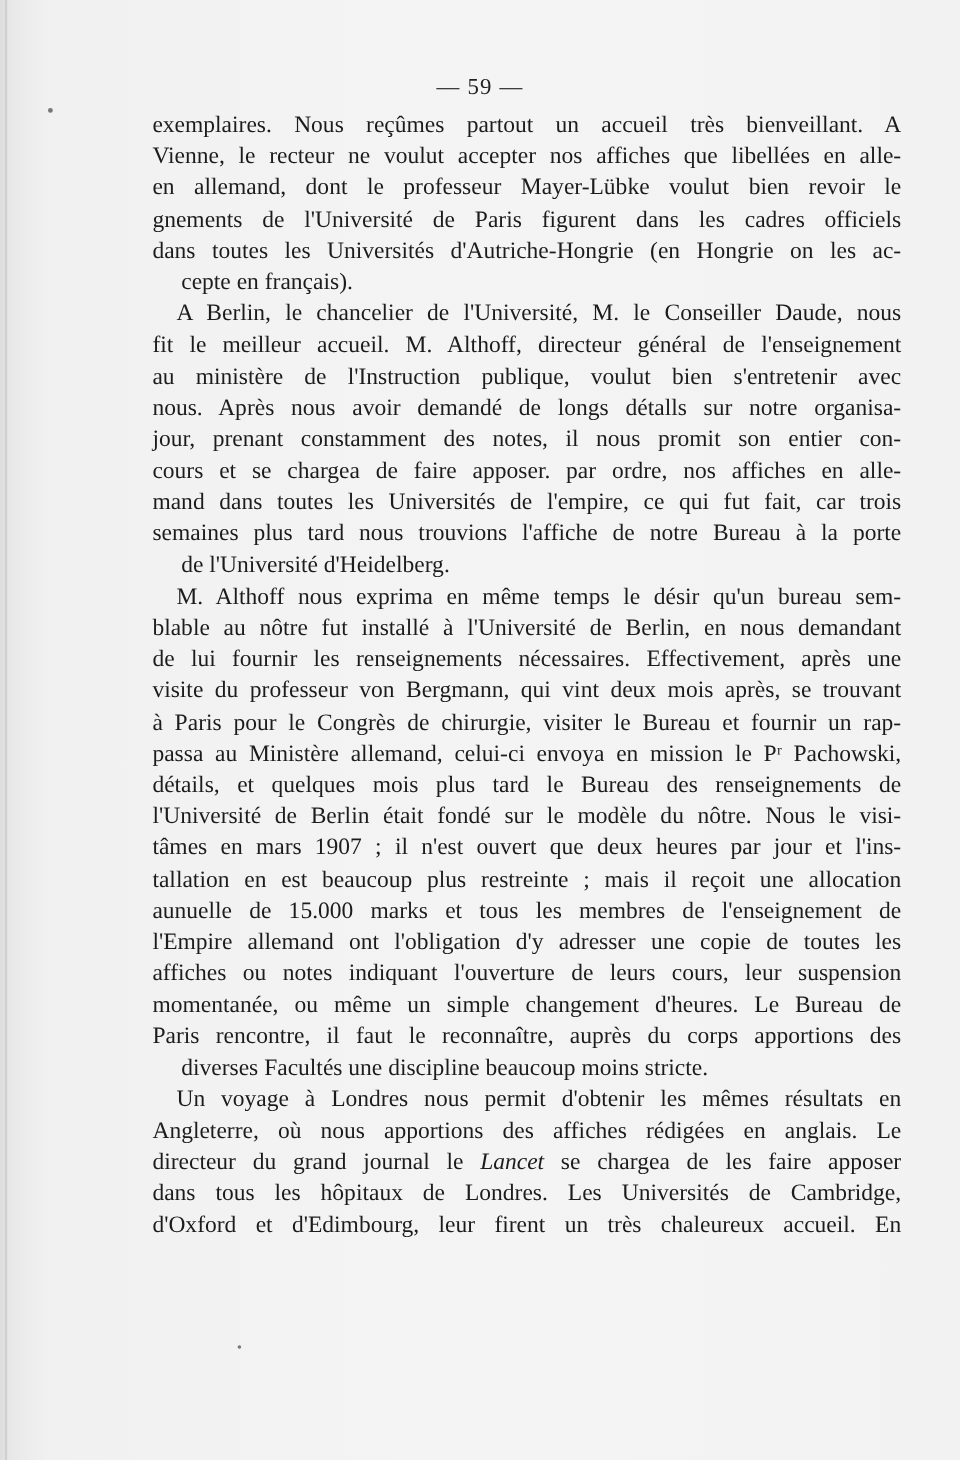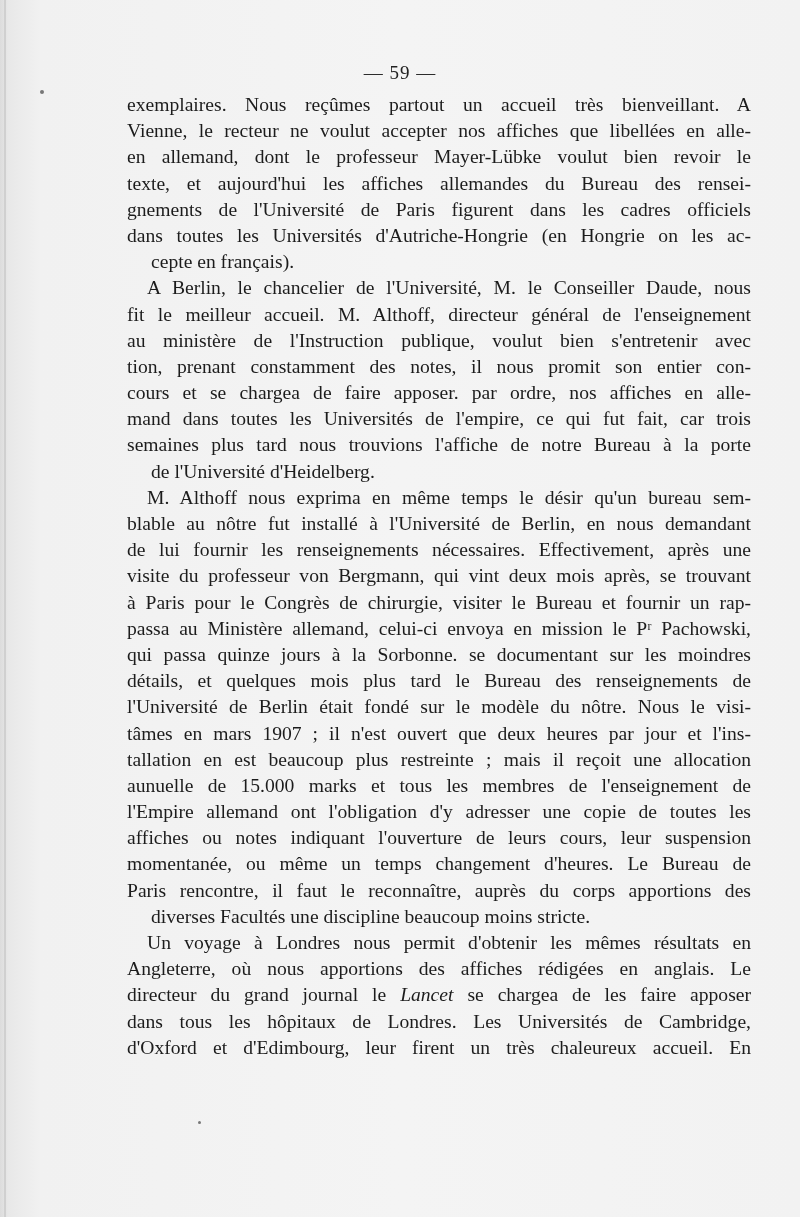--- a/index.html
+++ b/index.html
@@ -84,51 +84,50 @@
   <div class="speck" style="left:40px; top:90px;"></div>
   <div class="speck" style="left:198px; top:1121px; width:3px; height:3px;"></div>
 
   <div class="page-number">— 59 —</div>
 
   <div class="text-block" id="text-block">
       <div>
         <span class="line">exemplaires. Nous reçûmes partout un accueil très bienveillant. A</span>
         <span class="line">Vienne, le recteur ne voulut accepter nos affiches que libellées en alle-</span>
         <span class="line">en allemand, dont le professeur Mayer-Lübke voulut bien revoir le</span>
-        <span class="line">texte, et aujourd'hui les affiches allemandes du Bureau des rensei-</span>
         <span class="line">gnements de l'Université de Paris figurent dans les cadres officiels</span>
         <span class="line">dans toutes les Universités d'Autriche-Hongrie (en Hongrie on les ac-</span>
         <span class="line last">cepte en français).</span>
       </div>
       <div>
         <span class="line indent">A Berlin, le chancelier de l'Université, M. le Conseiller Daude, nous</span>
         <span class="line">fit le meilleur accueil. M. Althoff, directeur général de l'enseignement</span>
         <span class="line">au ministère de l'Instruction publique, voulut bien s'entretenir avec</span>
-        <span class="line">tion, prenant constamment des notes, il nous promit son entier con-</span>
+        <span class="line">nous. Après nous avoir demandé de longs détalls sur notre organisa-</span>
+        <span class="line">jour, prenant constamment des notes, il nous promit son entier con-</span>
         <span class="line">cours et se chargea de faire apposer. par ordre, nos affiches en alle-</span>
         <span class="line">mand dans toutes les Universités de l'empire, ce qui fut fait, car trois</span>
         <span class="line">semaines plus tard nous trouvions l'affiche de notre Bureau à la porte</span>
         <span class="line last">de l'Université d'Heidelberg.</span>
       </div>
       <div>
         <span class="line indent">M. Althoff nous exprima en même temps le désir qu'un bureau sem-</span>
         <span class="line">blable au nôtre fut installé à l'Université de Berlin, en nous demandant</span>
         <span class="line">de lui fournir les renseignements nécessaires. Effectivement, après une</span>
         <span class="line">visite du professeur von Bergmann, qui vint deux mois après, se trouvant</span>
         <span class="line">à Paris pour le Congrès de chirurgie, visiter le Bureau et fournir un rap-</span>
         <span class="line">passa au Ministère allemand, celui-ci envoya en mission le Pʳ Pachowski,</span>
-        <span class="line">qui passa quinze jours à la Sorbonne. se documentant sur les moindres</span>
         <span class="line">détails, et quelques mois plus tard le Bureau des renseignements de</span>
         <span class="line">l'Université de Berlin était fondé sur le modèle du nôtre. Nous le visi-</span>
         <span class="line">tâmes en mars 1907 ; il n'est ouvert que deux heures par jour et l'ins-</span>
         <span class="line">tallation en est beaucoup plus restreinte ; mais il reçoit une allocation</span>
         <span class="line">aunuelle de 15.000 marks et tous les membres de l'enseignement de</span>
         <span class="line">l'Empire allemand ont l'obligation d'y adresser une copie de toutes les</span>
         <span class="line">affiches ou notes indiquant l'ouverture de leurs cours, leur suspension</span>
-        <span class="line">momentanée, ou même un temps changement d'heures. Le Bureau de</span>
+        <span class="line">momentanée, ou même un simple changement d'heures. Le Bureau de</span>
         <span class="line">Paris rencontre, il faut le reconnaître, auprès du corps apportions des</span>
         <span class="line last">diverses Facultés une discipline beaucoup moins stricte.</span>
       </div>
       <div>
         <span class="line indent">Un voyage à Londres nous permit d'obtenir les mêmes résultats en</span>
         <span class="line">Angleterre, où nous apportions des affiches rédigées en anglais. Le</span>
         <span class="line">directeur du grand journal le <span class="ital">Lancet</span> se chargea de les faire apposer</span>
         <span class="line">dans tous les hôpitaux de Londres. Les Universités de Cambridge,</span>
         <span class="line">d'Oxford et d'Edimbourg, leur firent un très chaleureux accueil. En</span>
       </div>

